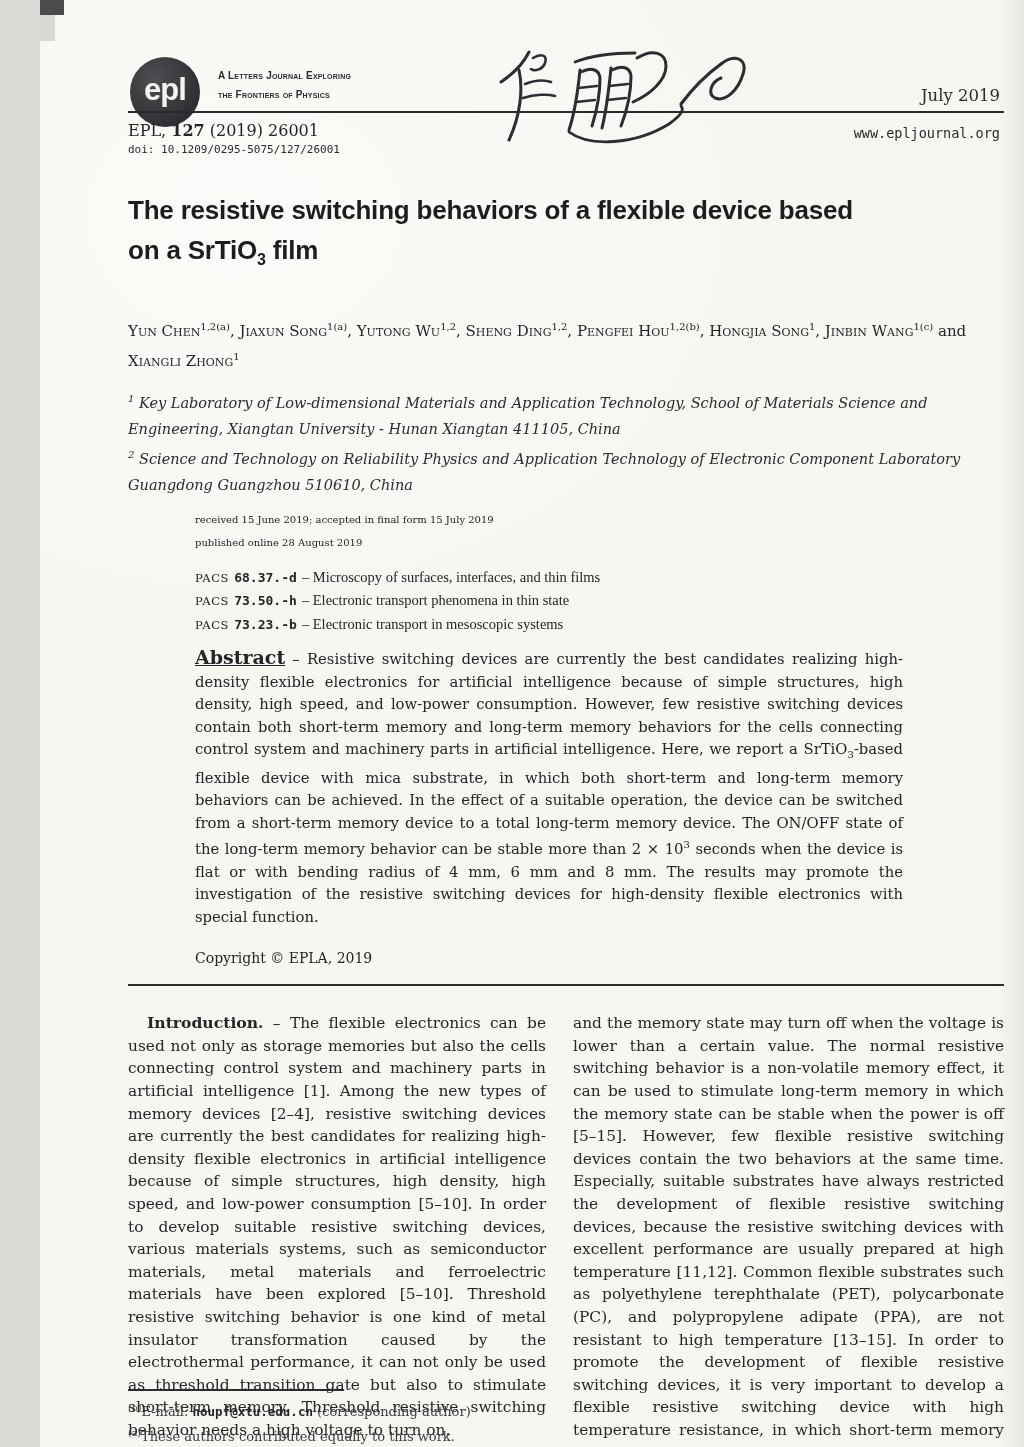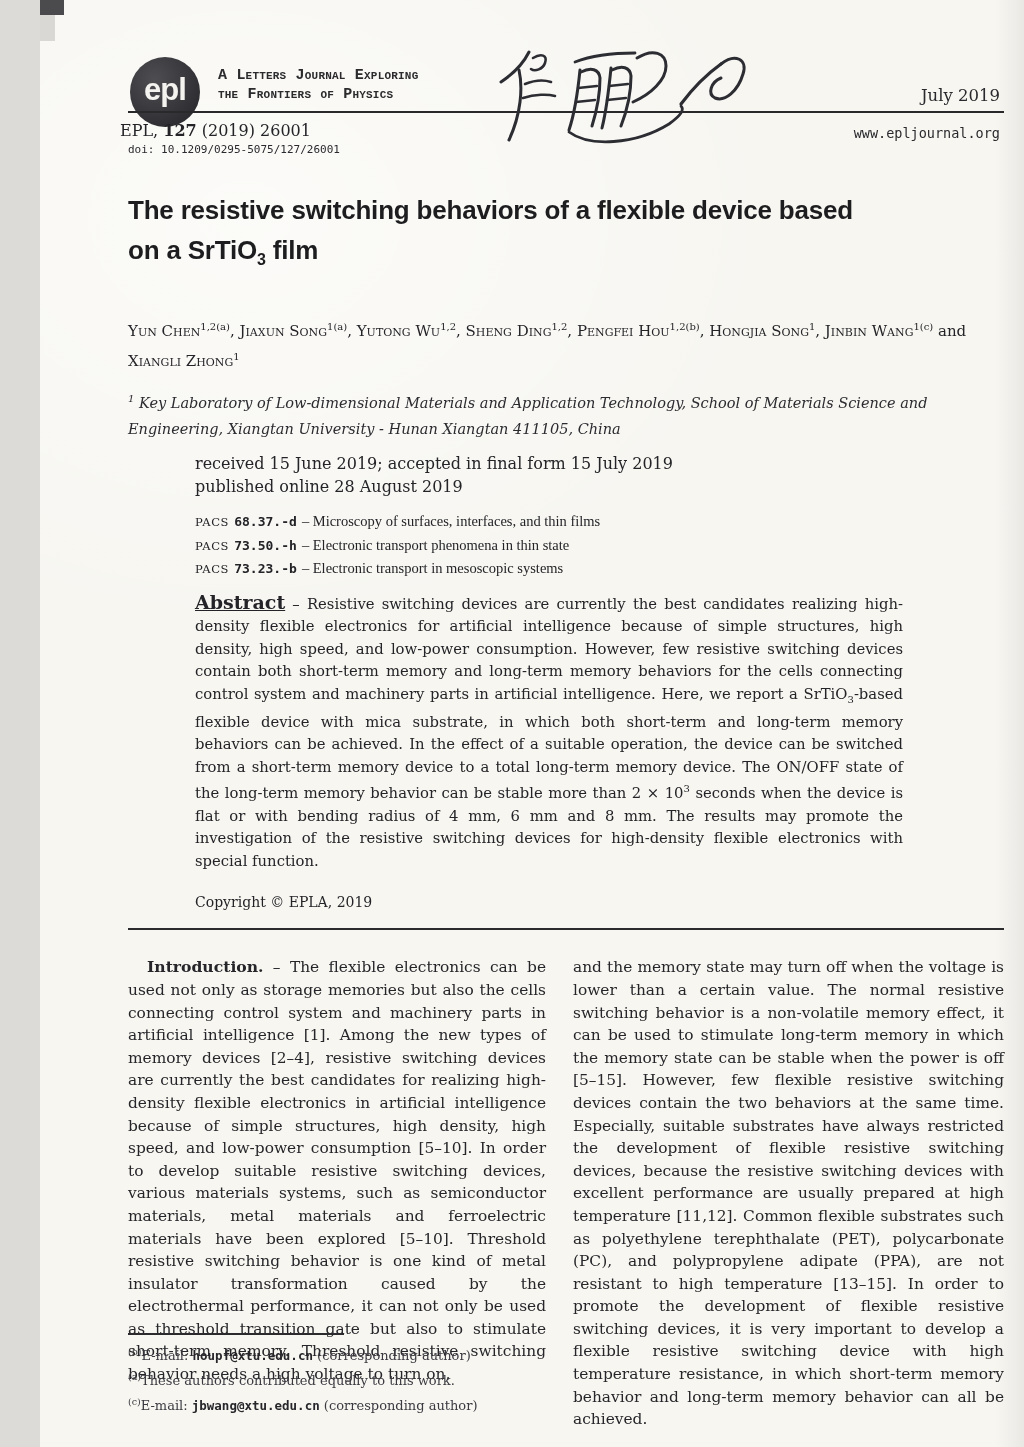--- a/index.html
+++ b/index.html
@@ -28,47 +28,47 @@
   
   .logo {
     position:absolute; left:90px; top:57px; width:70px; height:70px; border-radius:50%;
     background:radial-gradient(circle at 35% 32%, #4e4e52, #2e2e32 75%);
     display:flex; align-items:center; justify-content:center;
     font-family:"Liberation Sans", sans-serif; font-weight:bold; font-size:31px;
     color:#f4f3ef; letter-spacing:-1px; padding-bottom:4px; box-sizing:border-box;
   }
   .tagline {
     position:absolute; left:178px; top:66px;
-    font-family:Liberation Mono, monospace; font-weight:bold; font-variant:small-caps;
-    font-size:15px; line-height:19px; color:#2b2b2e; letter-spacing:0.2px;
+    font-family:Liberation Sans, sans-serif; font-weight:bold; font-variant:small-caps;
+    font-size:10px; line-height:19px; color:#2b2b2e; letter-spacing:0.2px;
   }
   .issue-date { position:absolute; right:64px; top:86px; font-size:16.5px; color:#2a2a2e; }
   .header-rule { position:absolute; left:88px; right:60px; top:111px; height:2px; background:#29292b; }
-  .cite { position:absolute; left:80px; top:121px; font-size:16px; color:#242428; }
+  .cite { position:absolute; left:88px; top:121px; font-size:16px; color:#242428; }
   .doi { position:absolute; left:88px; top:143px; font-family:"DejaVu Sans Mono", monospace; font-size:11px; color:#2a2a2e; }
   .website { position:absolute; right:64px; top:125px; font-family:"DejaVu Sans Mono", monospace; font-size:13.5px; color:#2a2a2e; }
   .signature { position:absolute; left:445px; top:36px; width:272px; height:122px; z-index:3; }
   .signature path { fill:none; stroke:#2c2c33; stroke-linecap:round; stroke-linejoin:round; }
 
   
   main { position:absolute; left:88px; top:0; width:876px; }
   h1 {
     margin:190px 0 0 0; font-family:"Liberation Sans", sans-serif; font-weight:bold;
     font-size:26px; line-height:40px; letter-spacing:-0.2px; color:#1d1d20;
   }
   h1 sub { font-size:16px; }
 
   .authors { margin-top:34px; font-variant:small-caps; font-size:15px; line-height:25px; color:#242428; width:862px; }
   .authors sup { font-size:10px; font-variant:normal; }
   .sep { font-variant:normal; }
 
   .affils { margin-top:12px; font-style:italic; font-size:14.5px; line-height:26px; color:#2b2b30; }
   .affils sup { font-size:10px; }
 
-  .dates { margin:10px 0 0 67px; font-size:16px; line-height:23px; }
+  .dates { margin:10px 0 0 67px; font-size:10px; line-height:23px; }
   .pacs { margin:12px 0 0 67px; line-height:21.5px; }
   .pacs-label { font-size:11.5px; letter-spacing:0.6px; }
   .pacs-code { font-family:"DejaVu Sans Mono", monospace; font-weight:bold; font-size:13px; }
   .pacs-desc { font-size:14.5px;font-family:Liberation Serif, serif; }
 
   .abstract {
     margin:10px 0 0 67px; width:708px; text-align:justify;
     font-size:14.8px; line-height:22.5px; color:#242428;
   }
   .abstract b { font-size:19px;text-decoration:underline; }
@@ -155,20 +155,21 @@
       
         <span class="author"><span>Jinbin Wang</span><sup>1(c)</sup><span class="sep"> and </span></span>
       
         <span class="author"><span>Xiangli Zhong</span><sup>1</sup><span class="sep"></span></span>
       </div>
 
     <div class="affils">
 
         <div class="affil"><sup>1</sup> <span>Key Laboratory of Low-dimensional Materials and Application Technology, School of Materials Science and Engineering, Xiangtan University - Hunan Xiangtan 411105, China</span></div>
 
+        <div class="affil"><sup>2</sup> <span>Science and Technology on Reliability Physics and Application Technology of Electronic Component Laboratory Guangdong Guangzhou 510610, China</span></div>
       </div>
 
     <div class="dates">
       <div>received 15 June 2019; accepted in final form 15 July 2019</div>
       <div>published online 28 August 2019</div>
     </div>
 
     <div class="pacs">
 
         <div class="pacs-row"><span class="pacs-label">PACS</span> <span class="pacs-code">68.37.-d</span> <span class="pacs-desc">– Microscopy of surfaces, interfaces, and thin films</span></div>

